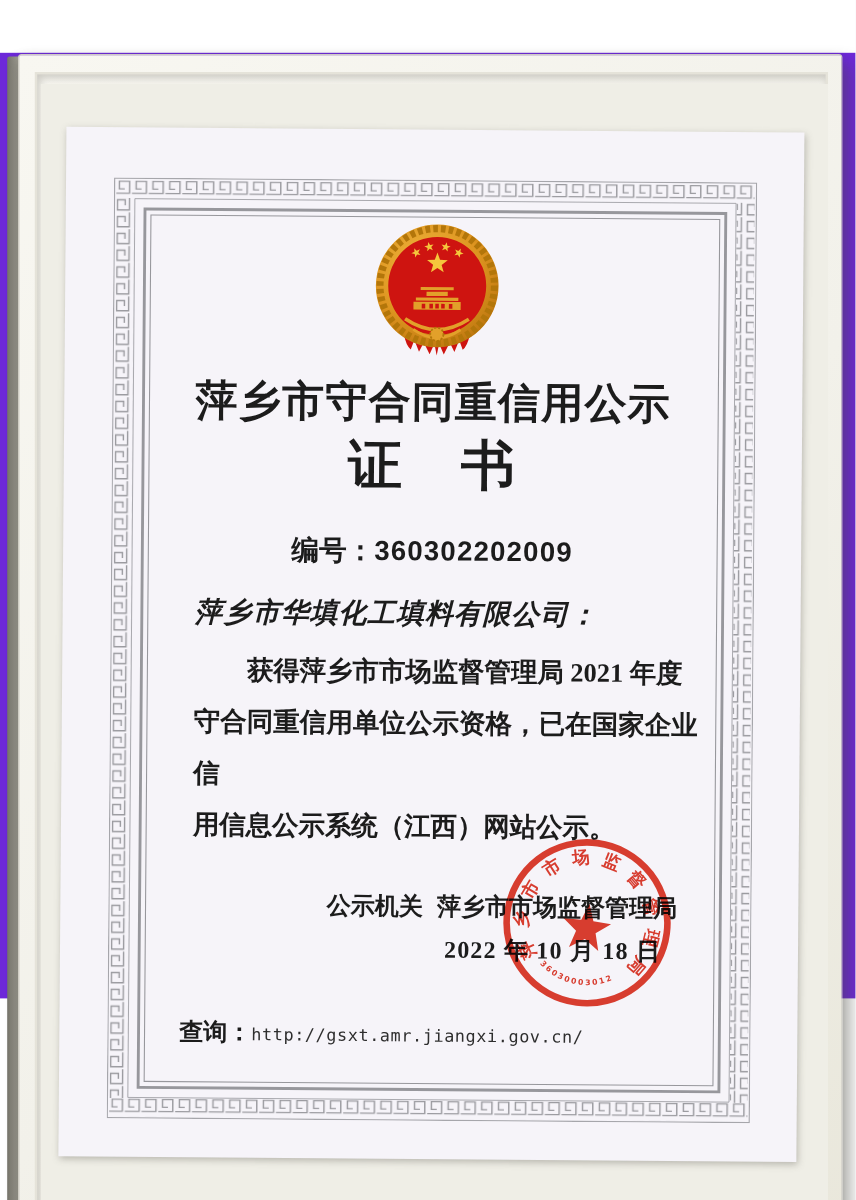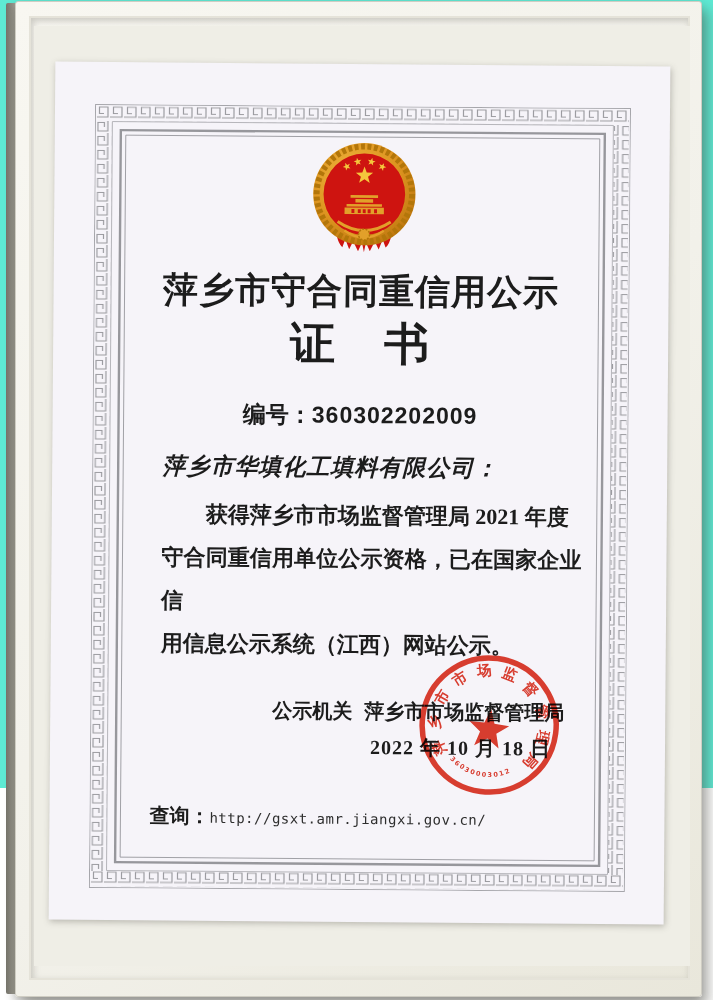--- a/index.html
+++ b/index.html
@@ -1,19 +1,19 @@
 <!DOCTYPE html>
 <html><head>
 <meta charset="utf-8">
 <style>
   html,body{margin:0;padding:0;}
   body{width:713px;height:1000px;overflow:hidden;background:#ffffff;
        font-family:"Liberation Serif","DejaVu Serif",serif;color:#1c1c1c;}
   .abs{position:absolute;}
-  .scene{position:relative;width:713px;height:788px;background:#5eead4;}
+  .scene{position:relative;width:713px;height:788px;background:#6d28d9;margin-top:44px;}
 
   
   .frame-side{left:6px;top:3px;width:20px;height:991px;
       background:linear-gradient(to right,#76746b,#aeaca2 55%,#d7d5cb);
       border-radius:2px;}
   .frame{left:15px;top:1px;width:685px;height:994px;
       background:linear-gradient(135deg,#f8f7f1 0%,#f2f1ea 55%,#e9e7db 100%);
       border:1px solid #cfcdc3;border-radius:3px;
       box-shadow:6px 9px 14px rgba(72,70,62,.45), -2px 4px 8px rgba(72,70,62,.25);}
   .frame::after{content:"";position:absolute;left:13px;right:11px;top:14px;bottom:16px;

